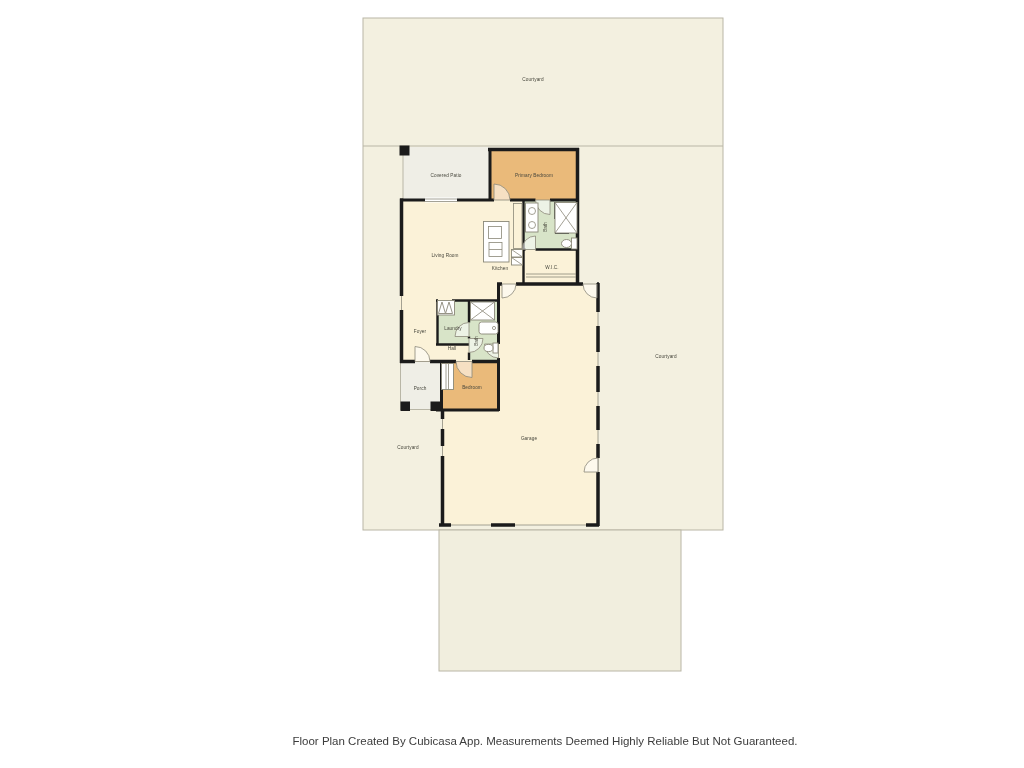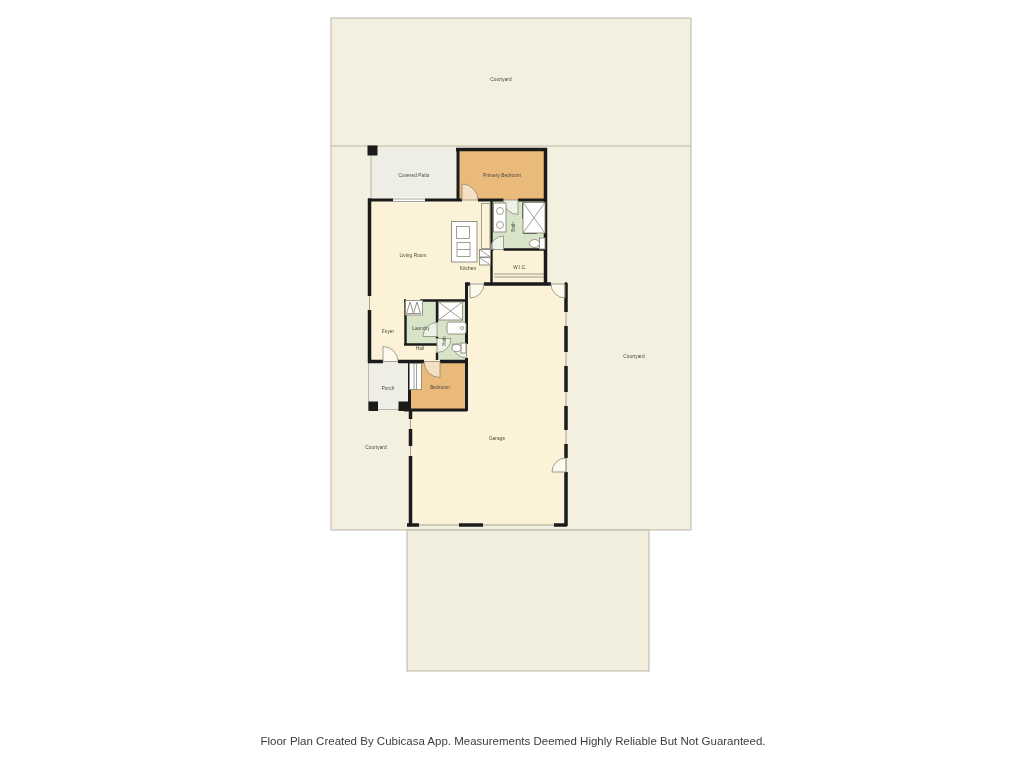--- a/index.html
+++ b/index.html
@@ -3,21 +3,21 @@
 <meta charset="utf-8">
 <style>
   :root{
     --page-bg:#ffffff; --courtyard-fill:#f3f0e0; --courtyard-border:#b9b6a6;
     --driveway-fill:#f1eede; --interior-fill:#fbf2d8; --bedroom-fill:#eaba7a;
     --bath-fill:#d8e4c8; --patio-fill:#efeee6; --wall-color:#1b1b1b;
     --fixture-stroke:#8b8878; --label-color:#46463c; --footer-color:#3c3c3c; --north-color:#111111;
   }
   html,body{margin:0;padding:0;background:var(--page-bg);}
   .stage{position:relative;width:905px;height:768px;background:var(--page-bg);overflow:hidden;
-         font-family:"Liberation Sans",sans-serif;}
+         font-family:"Liberation Sans",sans-serif;margin-left:32px;}
   svg{display:block}
   .courtyard{fill:var(--courtyard-fill);stroke:var(--courtyard-border);stroke-width:1;}
   .cline{stroke:var(--courtyard-border);stroke-width:1;fill:none;}
   .driveway{fill:var(--driveway-fill);stroke:var(--courtyard-border);stroke-width:1;}
   .cream{fill:var(--interior-fill);stroke:none;}
   .orange{fill:var(--bedroom-fill);stroke:none;}
   .green{fill:var(--bath-fill);stroke:none;}
   .patio{fill:var(--patio-fill);stroke:none;}
   .wall{stroke:var(--wall-color);fill:none;stroke-linecap:butt;}
   .w35{stroke-width:3.5}.w3{stroke-width:3}.w25{stroke-width:2.4}

